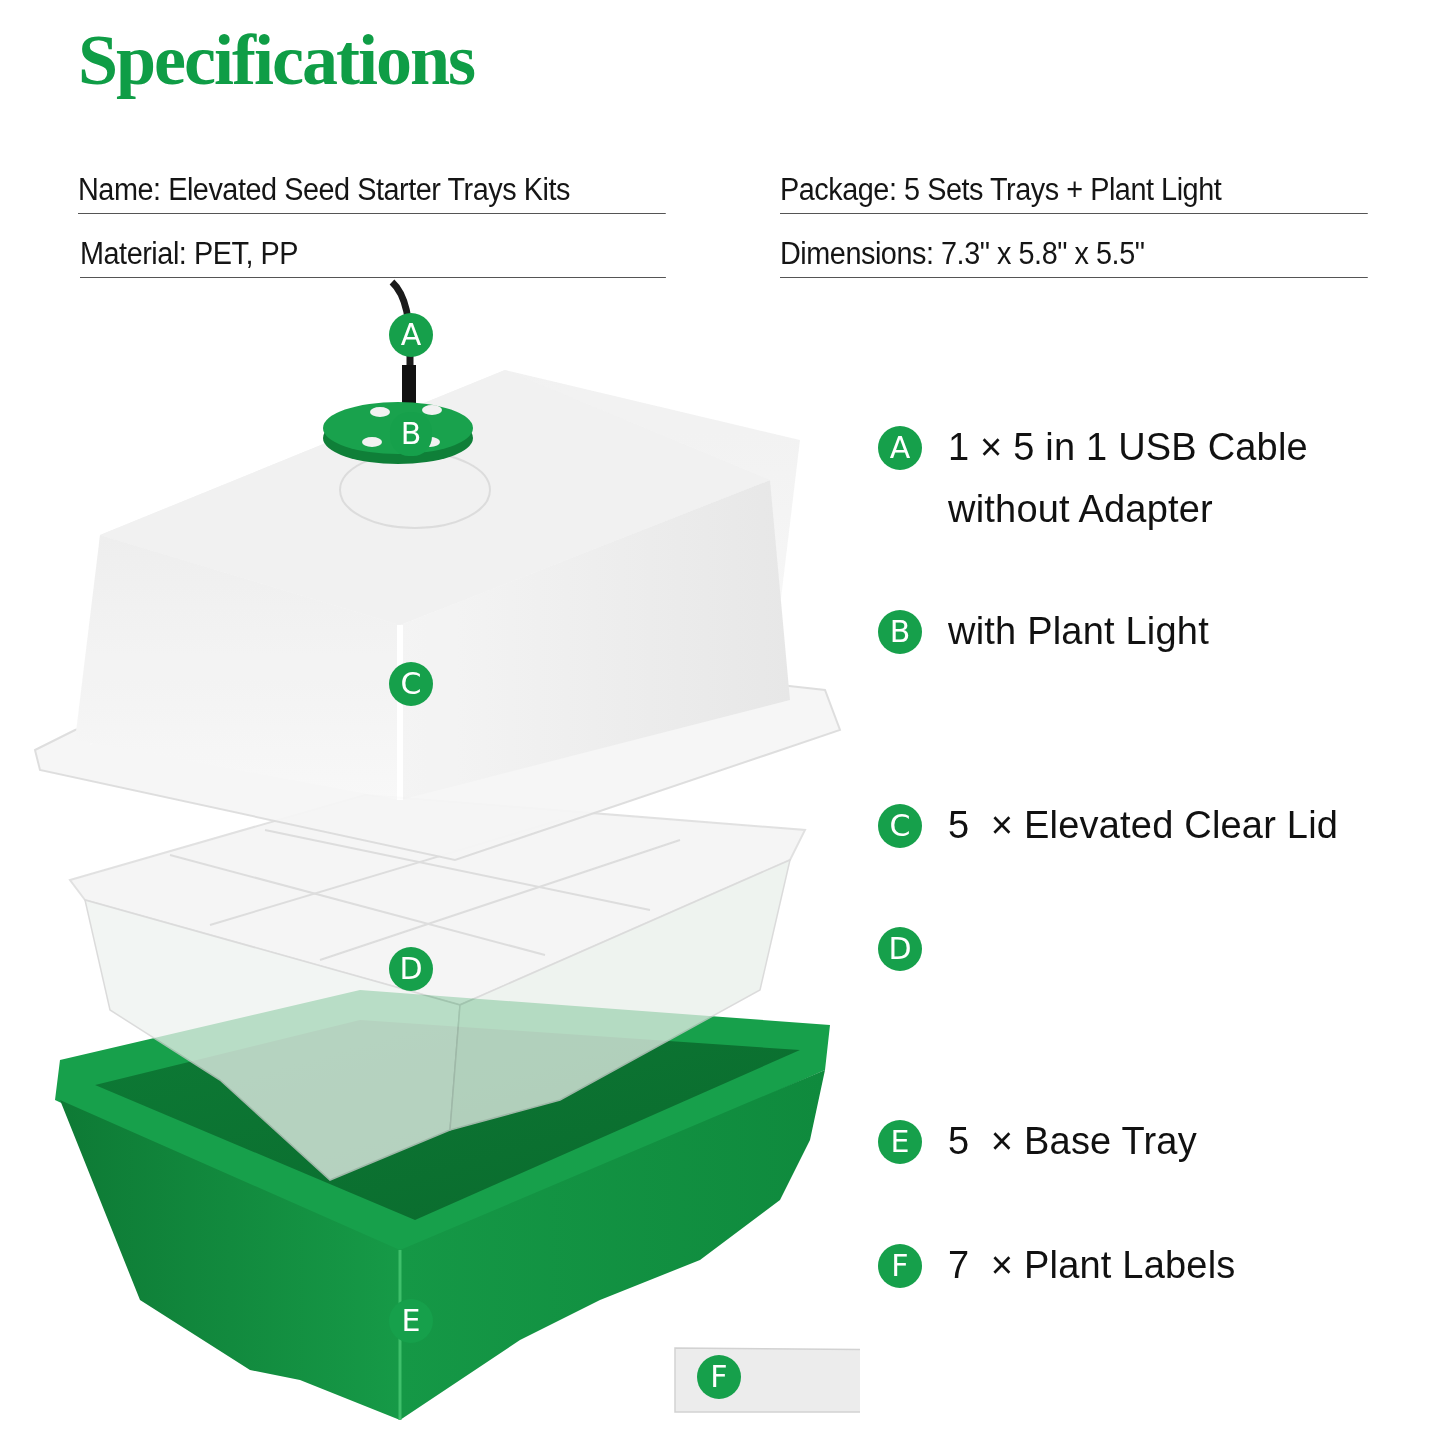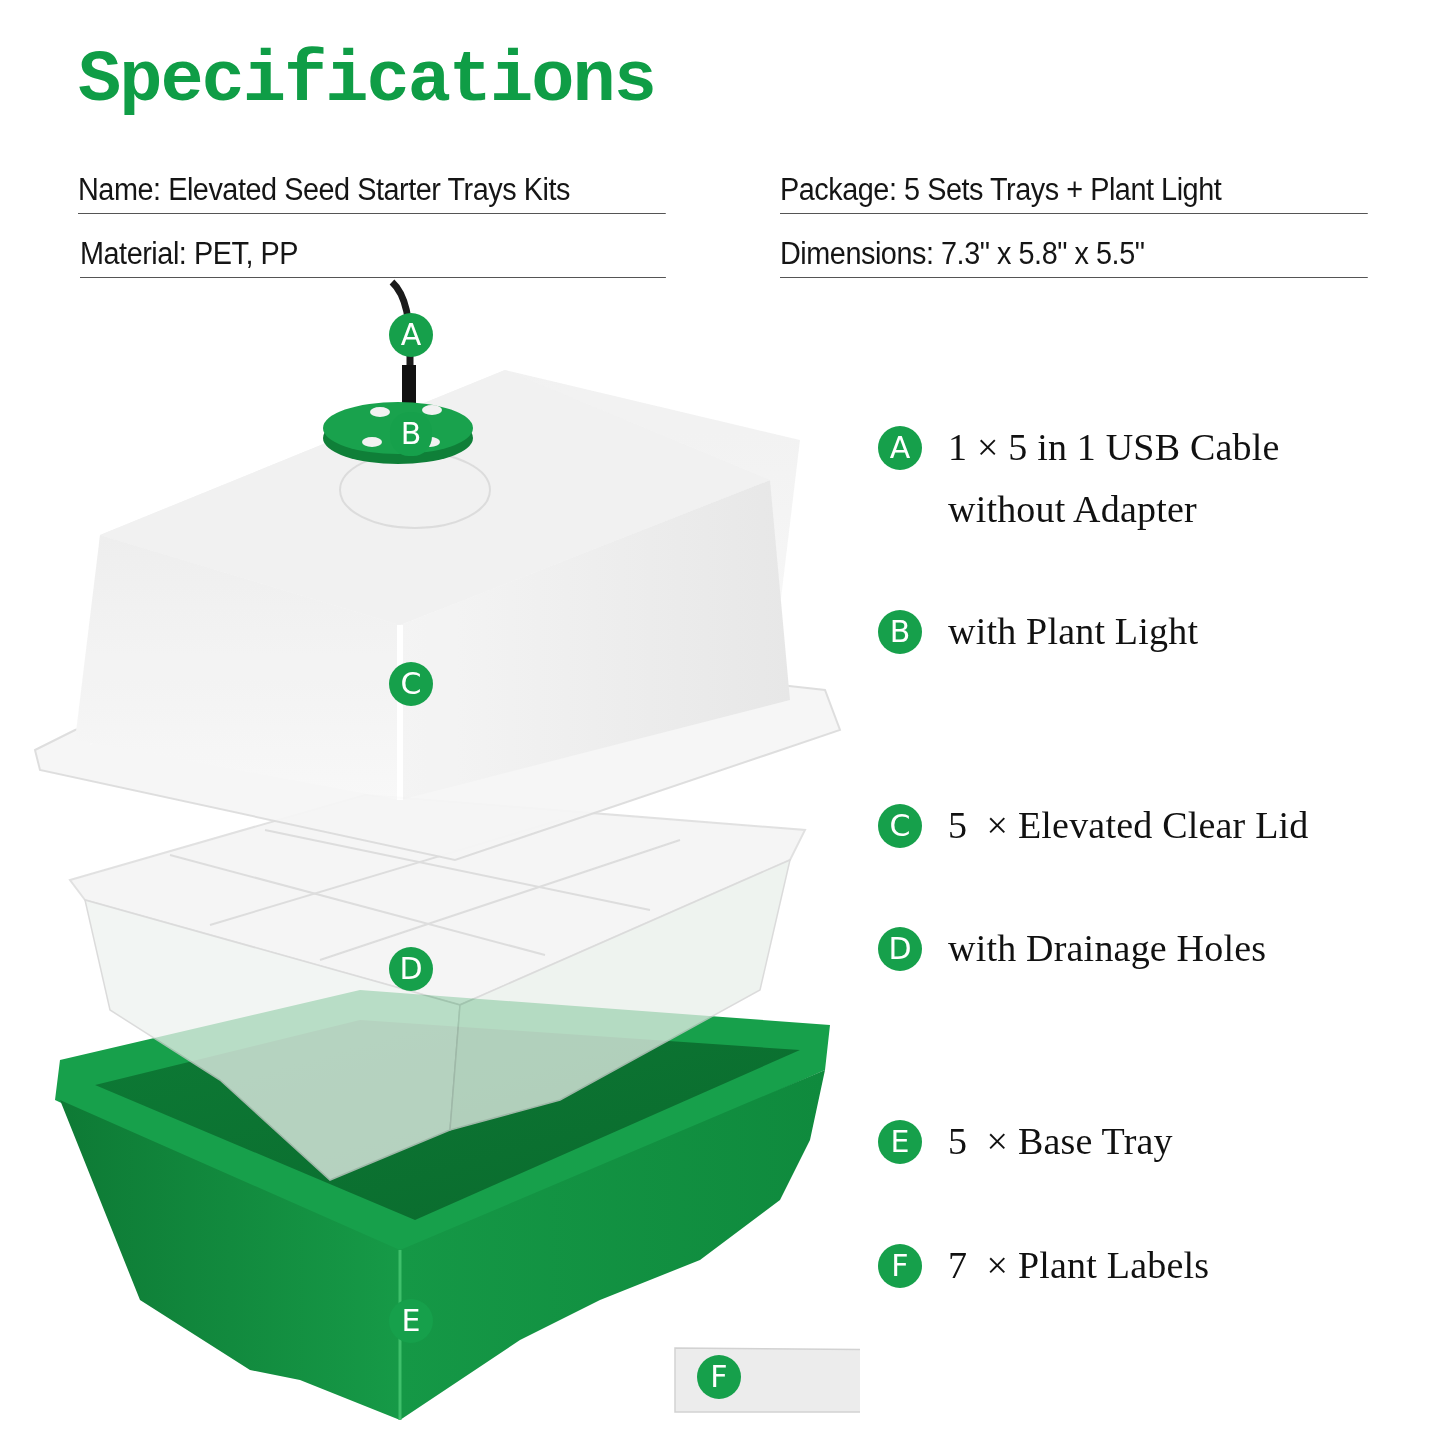--- a/index.html
+++ b/index.html
@@ -1,21 +1,21 @@
 <!DOCTYPE html>
 <html><head>
 <meta charset="utf-8">
 <style>
   * { box-sizing: border-box; margin: 0; padding: 0; }
   html, body { width: 1445px; height: 1445px; background: #ffffff; overflow: hidden; }
   body { position: relative; font-family: "Liberation Sans", sans-serif; color: #111; }
 
   .title {
-    position: absolute; left: 78px; top: 45px;
-    font-family: Liberation Mono, monospace; font-weight: bold;
+    position: absolute; left: 78px; top: 24px;
+    font-family: Liberation Serif, serif; font-weight: bold;
     font-size: 72px; letter-spacing: -2px; color: #0f9d46;
     line-height: 1;
   }
 
   .spec {
     position: absolute; font-size: 31px; letter-spacing: -0.5px;
     color: #151515; line-height: 1; padding-bottom: 8px;
     border-bottom: 1.5px solid #555;
     transform: scaleX(0.93); transform-origin: left center;
   }
@@ -27,21 +27,21 @@
   .badge {
     position: absolute; border-radius: 50%;
     background: #16a04b; color: #fff;
     display: flex; align-items: center; justify-content: center;
     font-family: "DejaVu Sans", sans-serif; line-height: 1;
   }
 
   .feature { position: absolute; left: 878px; display: flex; align-items: flex-start; }
   .feature .badge { position: relative; width: 44px; height: 44px; font-size: 30px; margin-top: 2px; flex: none; }
   .feature .ftext {
-    margin-left: 26px; font-family: Liberation Serif, serif;
+    margin-left: 26px; font-family: Liberation Sans, sans-serif;
     font-size: 38px; line-height: 62px; color: #111; margin-top: -8px; letter-spacing: 0.2px;
   }
   .f-a { top: 424px; }
   .f-b { top: 608px; }
   .f-c { top: 802px; }
   .f-d { top: 925px; }
   .f-e { top: 1118px; }
   .f-f { top: 1242px; }
 
   .illustration { position: absolute; left: 0; top: 270px; width: 860px; height: 1175px; }
@@ -155,21 +155,20 @@
 <div class="feature f-c">
   <div class="badge">C</div>
   <div class="ftext">
     <div style="white-space:pre">5  × Elevated Clear Lid</div>
   </div>
 </div>
 
 <div class="feature f-d">
   <div class="badge">D</div>
   <div class="ftext">
-    <div>with Drainage Holes</div>
   </div>
 </div>
 
 <div class="feature f-e">
   <div class="badge">E</div>
   <div class="ftext">
     <div style="white-space:pre">5  × Base Tray</div>
   </div>
 </div>
 

